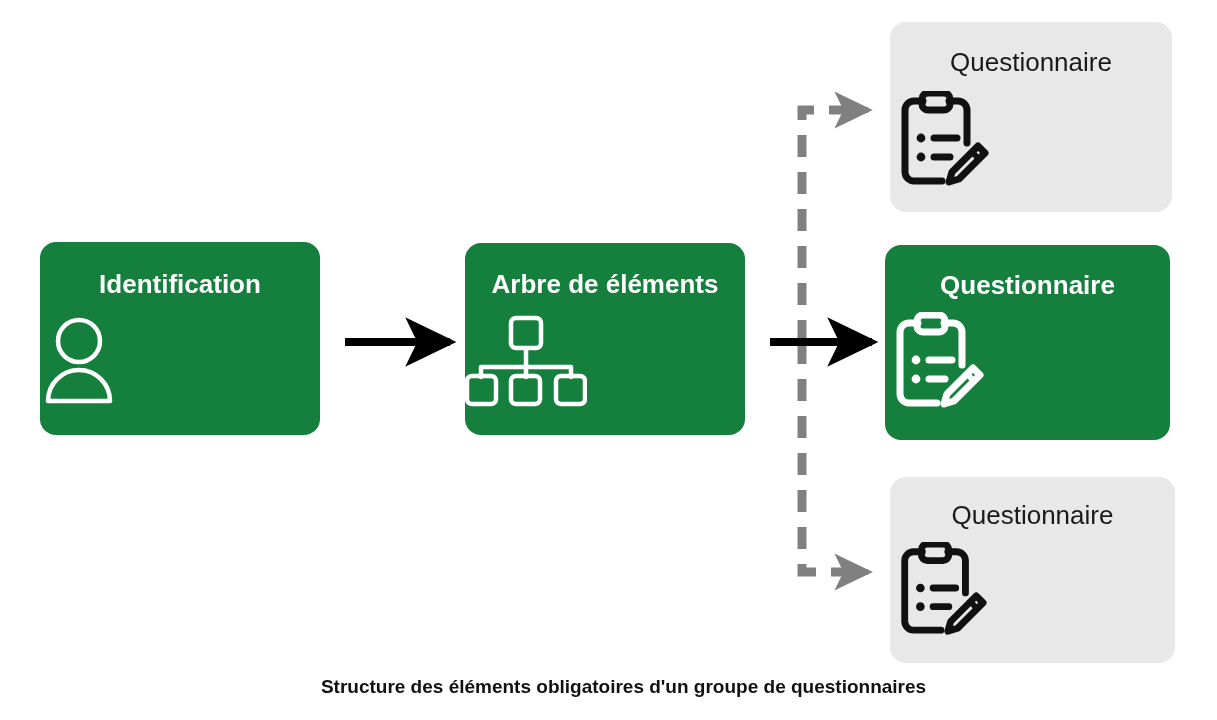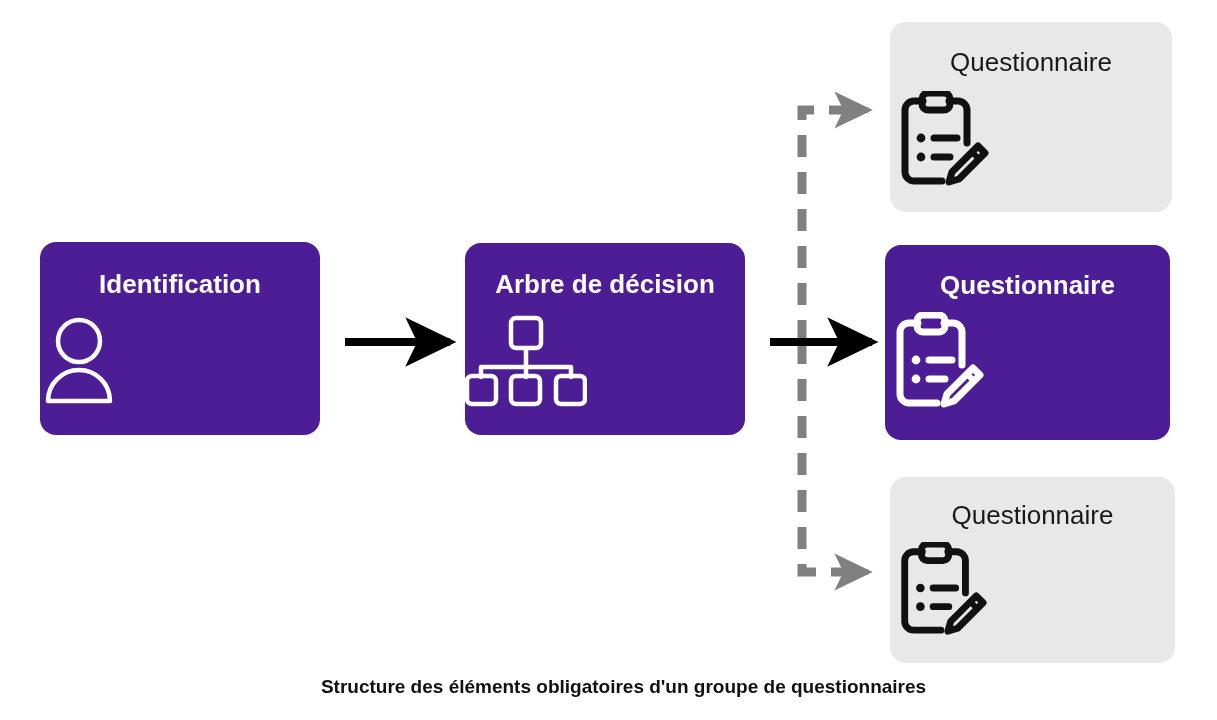--- a/index.html
+++ b/index.html
@@ -18,21 +18,21 @@
     overflow: hidden;
   }
   .node {
     position: absolute;
     border-radius: 16px;
     display: flex;
     flex-direction: column;
     align-items: flex-start;
     box-sizing: border-box;
   }
-  .node-blue { background: #4c1d95; }
+  .node-blue { background: #15803d; }
   .node-gray { background: #e8e8e8; }
 
   .node-label {
     width: 100%;
     text-align: center;
     line-height: 1.1;
     white-space: nowrap;
   }
   .label-blue {
     color: #ffffff;
@@ -106,21 +106,21 @@
     <div class="node-label label-blue">Identification</div>
     <div class="node-icon" style="margin-top:14px;">
       <svg width="78" height="92" viewBox="0 0 78 92" xmlns="http://www.w3.org/2000/svg">
         <circle cx="39" cy="28" r="21" fill="none" stroke="#ffffff" stroke-width="4.5"></circle>
         <path d="M8,88 A31,31 0 0 1 70,88 Z" fill="none" stroke="#ffffff" stroke-width="4.5" stroke-linejoin="round"></path>
       </svg>
     </div>
   </div>
 
   <div class="node node-blue" style="left:465px; top:243px; width:280px; height:192px; padding-top:27px;">
-    <div class="node-label label-blue">Arbre de décision</div>
+    <div class="node-label label-blue">Arbre de éléments</div>
     <div class="node-icon" style="margin-top:16px;">
       <svg width="122" height="92" viewBox="0 0 122 92" xmlns="http://www.w3.org/2000/svg">
         <rect x="46" y="3" width="30" height="30" rx="5" fill="none" stroke="#ffffff" stroke-width="4.5"></rect>
         <path d="M61,33 L61,52 M16,52 L106,52 M16,52 L16,62 M61,52 L61,62 M106,52 L106,62" fill="none" stroke="#ffffff" stroke-width="4.5" stroke-linecap="round" stroke-linejoin="round"></path>
         <rect x="2" y="61" width="29" height="28" rx="5" fill="none" stroke="#ffffff" stroke-width="4.5"></rect>
         <rect x="46" y="61" width="29" height="28" rx="5" fill="none" stroke="#ffffff" stroke-width="4.5"></rect>
         <rect x="91" y="61" width="29" height="28" rx="5" fill="none" stroke="#ffffff" stroke-width="4.5"></rect>
       </svg>
     </div>
   </div>

